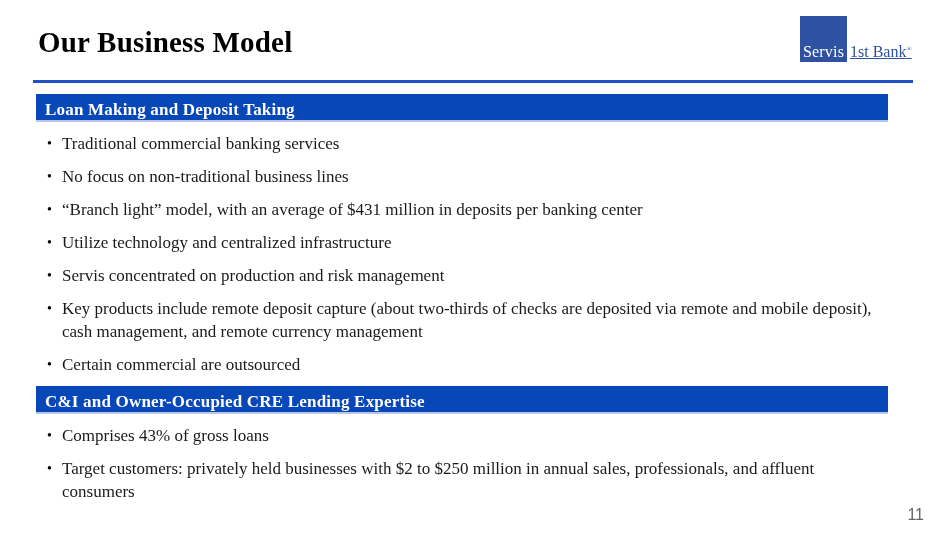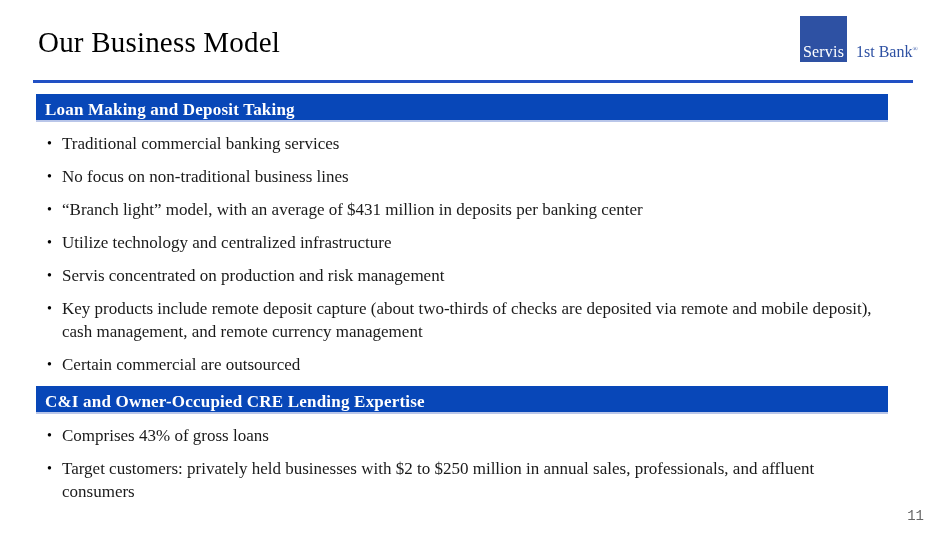--- a/index.html
+++ b/index.html
@@ -13,43 +13,44 @@
     position:relative;
     width:950px;height:534px;
     background:#ffffff;
     overflow:hidden;
     font-family:"Liberation Serif", serif;
     color:#1a1a1a;
   }
   .slide-title{
     position:absolute;left:38px;top:26px;
     margin:0;
-    font-size:29px;font-weight:normal;color:#000000;
+    font-size:29px;font-weight:bold;color:#000000;
     letter-spacing:0.2px;
     white-space:nowrap;
   }
   
   .logo{
     position:absolute;left:800px;top:16px;
     display:flex;align-items:flex-end;
   }
   .logo-square{
     width:47px;height:46px;
     background:var(--logo_blue);
     display:flex;align-items:flex-end;justify-content:center;
   }
   .logo-square span{
     color:#ffffff;font-size:16px;line-height:1;
     padding-bottom:2px;letter-spacing:0.2px;margin-top:20px;
   }
   .logo-rest{
     color:var(--logo_blue);
     font-size:16px;line-height:1;
-    padding-bottom:2px;margin-left:9px;
+    padding-bottom:2px;margin-left:3px;
     white-space:nowrap;
+    text-decoration:underline;
   }
   .logo-reg{
     color:var(--logo_blue);
     font-size:7px;vertical-align:super;line-height:1;
   }
   .divider{
     position:absolute;left:33px;top:80px;width:880px;height:0;
     border-top:3px solid var(--divider_blue);
   }
   .content{
@@ -77,22 +78,22 @@
     margin-bottom:10px;
     font-size:17px;line-height:23px;color:#1a1a1a;
   }
   .dot{
     flex:none;width:15px;
     font-size:14px;line-height:23px;color:#000000;
   }
   .bullet-text{flex:1;}
   .page-number{
     position:absolute;right:26px;bottom:10px;
-    font-size:14px;color:var(--page_num_gray);
-    font-family:Liberation Mono, monospace;
+    font-size:16px;color:var(--page_num_gray);
+    font-family:Liberation Sans, sans-serif;
     margin-left:17px;
   }
 </style>
 </head>
 <body>
 
 <div class="slide">
 
   <h1 class="slide-title">Our Business Model</h1>
 

